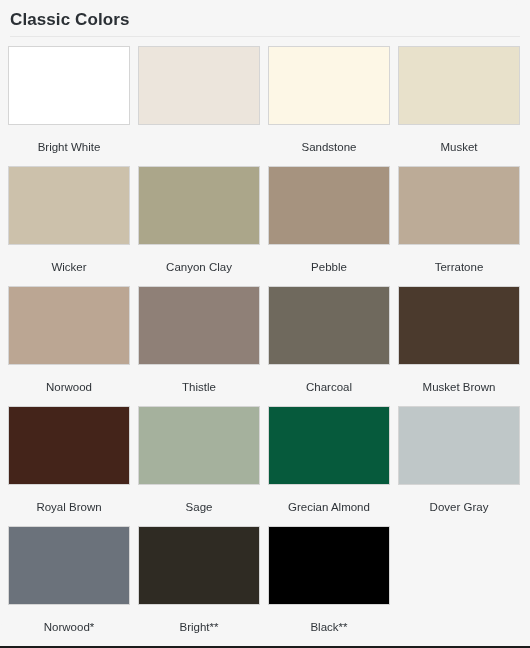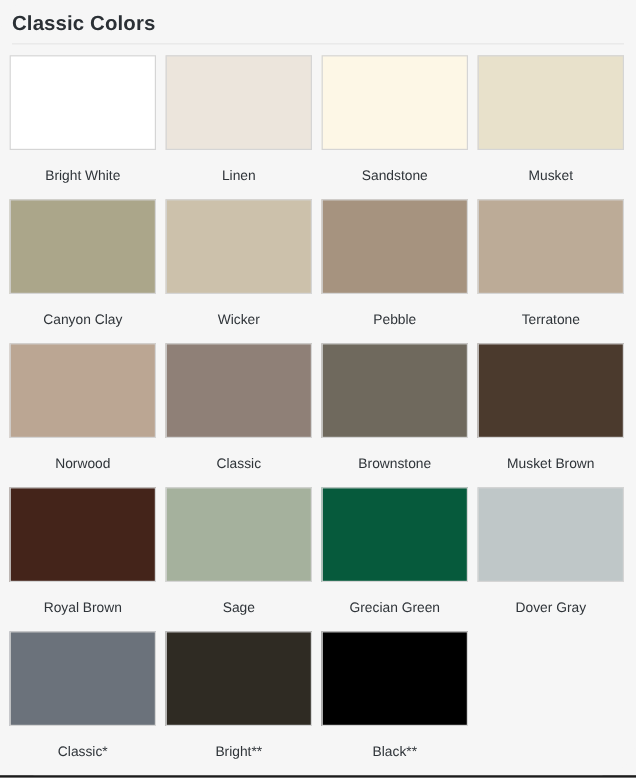--- a/index.html
+++ b/index.html
@@ -88,81 +88,80 @@
     <div class="title-divider"></div>
   </div>
 
   <div class="swatch-grid">
       <div class="swatch-cell">
         <div class="swatch-chip" style="background: rgb(255, 255, 255);"></div>
         <div class="swatch-label">Bright White</div>
       </div>
       <div class="swatch-cell">
         <div class="swatch-chip" style="background: rgb(236, 229, 220);"></div>
-        <div class="swatch-label">Linen</div>
       </div>
       <div class="swatch-cell">
         <div class="swatch-chip" style="background: rgb(253, 247, 230);"></div>
         <div class="swatch-label">Sandstone</div>
       </div>
       <div class="swatch-cell">
         <div class="swatch-chip" style="background: rgb(232, 225, 203);"></div>
         <div class="swatch-label">Musket</div>
       </div>
       <div class="swatch-cell">
+        <div class="swatch-chip" style="background: rgb(204, 193, 171);"></div>
+        <div class="swatch-label">Wicker</div>
+      </div>
+      <div class="swatch-cell">
         <div class="swatch-chip" style="background: rgb(171, 166, 138);"></div>
         <div class="swatch-label">Canyon Clay</div>
-      </div>
-      <div class="swatch-cell">
-        <div class="swatch-chip" style="background: rgb(204, 193, 171);"></div>
-        <div class="swatch-label">Wicker</div>
       </div>
       <div class="swatch-cell">
         <div class="swatch-chip" style="background: rgb(166, 147, 127);"></div>
         <div class="swatch-label">Pebble</div>
       </div>
       <div class="swatch-cell">
         <div class="swatch-chip" style="background: rgb(188, 171, 151);"></div>
         <div class="swatch-label">Terratone</div>
       </div>
       <div class="swatch-cell">
         <div class="swatch-chip" style="background: rgb(187, 166, 147);"></div>
         <div class="swatch-label">Norwood</div>
       </div>
       <div class="swatch-cell">
         <div class="swatch-chip" style="background: rgb(143, 128, 119);"></div>
-        <div class="swatch-label">Classic</div>
+        <div class="swatch-label">Thistle</div>
       </div>
       <div class="swatch-cell">
         <div class="swatch-chip" style="background: rgb(111, 105, 93);"></div>
-        <div class="swatch-label">Brownstone</div>
+        <div class="swatch-label">Charcoal</div>
       </div>
       <div class="swatch-cell">
         <div class="swatch-chip" style="background: rgb(75, 58, 45);"></div>
         <div class="swatch-label">Musket Brown</div>
       </div>
       <div class="swatch-cell">
         <div class="swatch-chip" style="background: rgb(68, 36, 26);"></div>
         <div class="swatch-label">Royal Brown</div>
       </div>
       <div class="swatch-cell">
         <div class="swatch-chip" style="background: rgb(165, 177, 157);"></div>
         <div class="swatch-label">Sage</div>
       </div>
       <div class="swatch-cell">
         <div class="swatch-chip" style="background: rgb(6, 90, 60);"></div>
-        <div class="swatch-label">Grecian Green</div>
+        <div class="swatch-label">Grecian Almond</div>
       </div>
       <div class="swatch-cell">
         <div class="swatch-chip" style="background: rgb(191, 199, 200);"></div>
         <div class="swatch-label">Dover Gray</div>
       </div>
       <div class="swatch-cell">
         <div class="swatch-chip" style="background: rgb(107, 114, 123);"></div>
-        <div class="swatch-label">Classic*</div>
+        <div class="swatch-label">Norwood*</div>
       </div>
       <div class="swatch-cell">
         <div class="swatch-chip" style="background: rgb(47, 43, 35);"></div>
         <div class="swatch-label">Bright**</div>
       </div>
       <div class="swatch-cell">
         <div class="swatch-chip" style="background: rgb(0, 0, 0);"></div>
         <div class="swatch-label">Black**</div>
       </div>
       <div class="swatch-cell empty">

